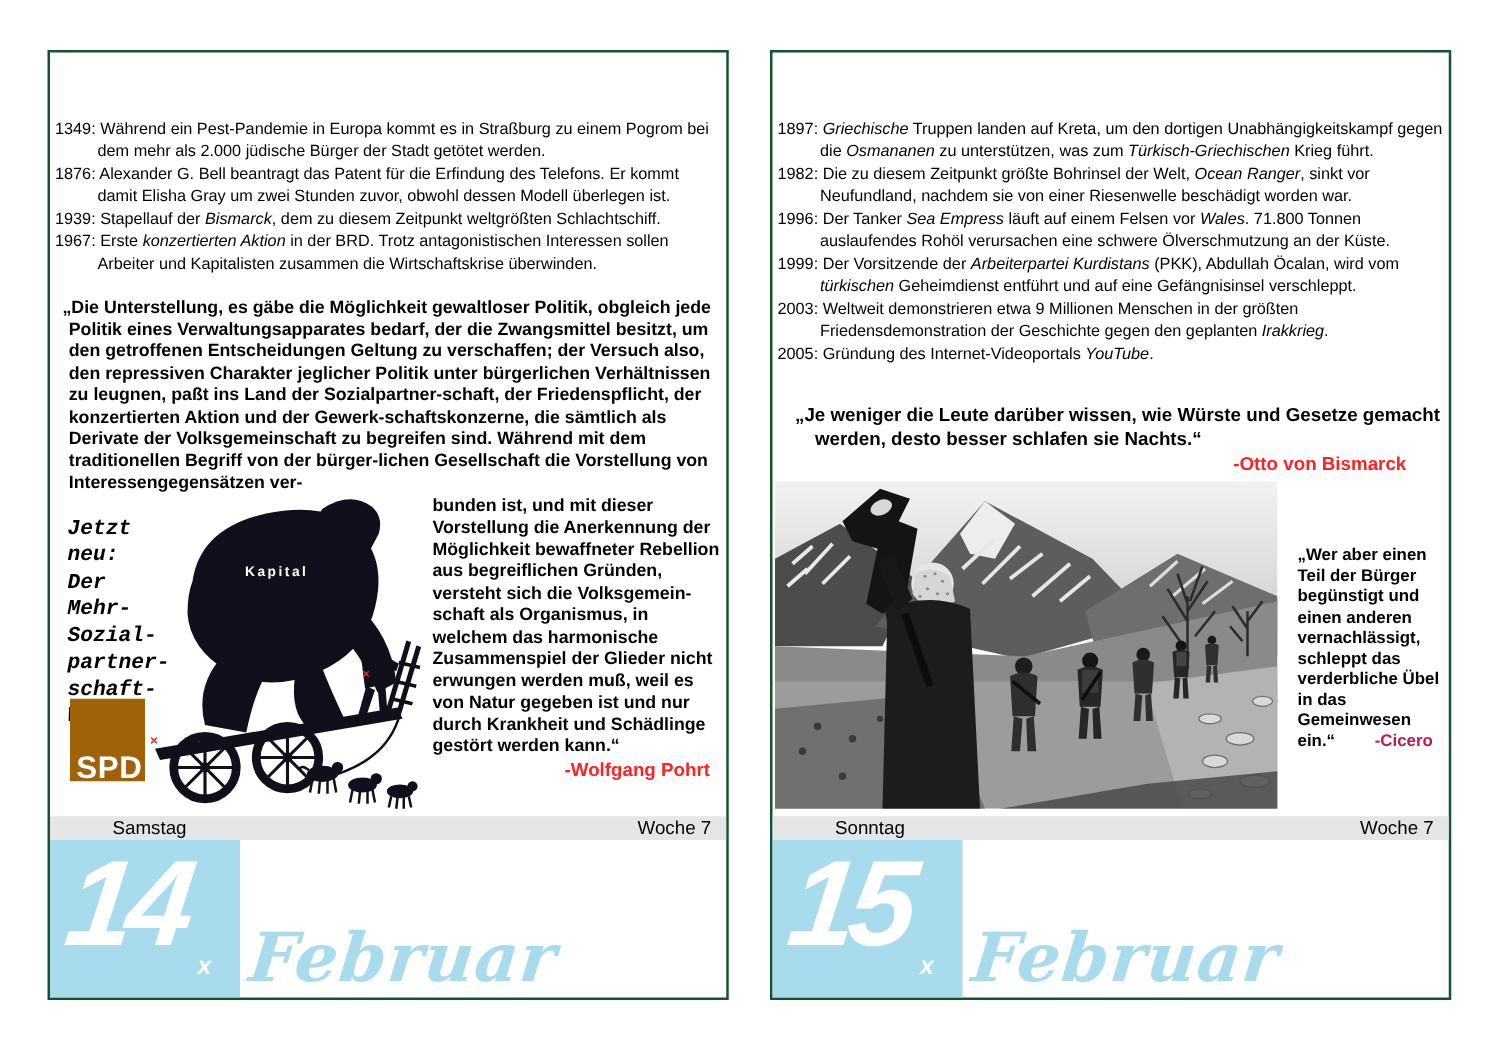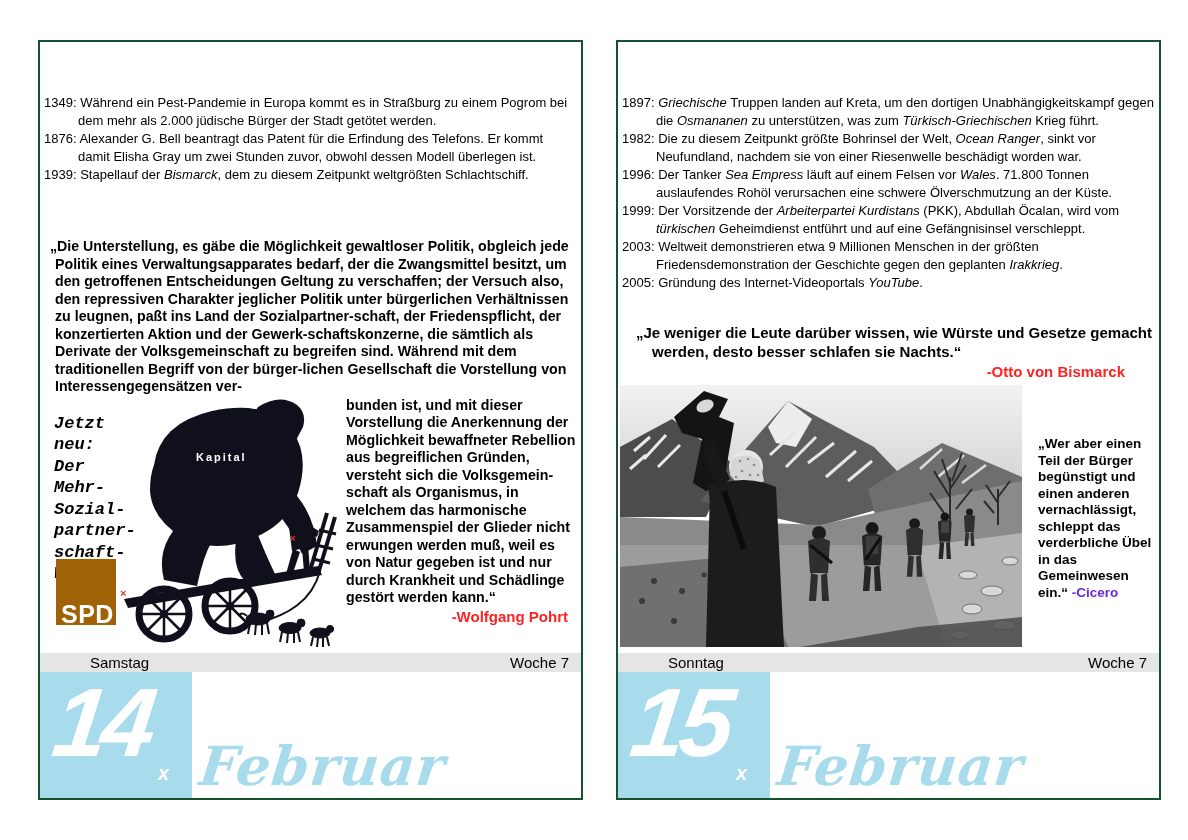--- a/index.html
+++ b/index.html
@@ -34,21 +34,21 @@
   
   .quoteR{position:absolute;top:281px;left:12px;right:6px;font-weight:bold;
           font-size:15px;line-height:19px;}
   .quoteR .qtext{display:block;padding-left:22px;text-indent:-16px;}
   .quoteR .q-attr{padding-right:28px;}
 
   
   .photo-svg{position:absolute;left:2px;top:343px;width:402px;height:262px;display:block;}
   .side-quote{position:absolute;left:420px;top:394px;width:119px;font-weight:bold;
               font-size:13.5px;line-height:16.5px;}
-  .side-attr{color:#6d28d9;}
+  .side-attr{color:#be185d;margin-left:28px;}
 
   
   .daybar{position:absolute;left:0;right:0;top:611px;height:19px;background:#e5e5e5;
           font-size:15px;}
   .day-label{position:absolute;left:50px;top:1px;}
   .week-label{position:absolute;right:12px;top:1px;}
   .datebox{position:absolute;left:0;top:630px;width:152px;height:126px;background:#a8dbec;}
   .day-number{position:absolute;left:14px;top:0px;color:#fff;font-weight:bold;font-style:italic;
               font-size:97px;line-height:1.05;letter-spacing:-6px;transform:skewX(-7deg);}
   .day-suffix{position:absolute;left:118px;top:90px;color:#fff;font-weight:bold;font-size:20px;
@@ -59,20 +59,21 @@
 </style>
 </head>
 <body>
 
 <div class="page" id="page1">
 
   <div class="events">
       <div class="event"><span class="yr">1349: </span><span>Während ein Pest-Pandemie in Europa kommt es in Straßburg zu einem Pogrom bei dem mehr als 2.000 jüdische Bürger der Stadt getötet werden.</span></div>
       <div class="event"><span class="yr">1876: </span><span>Alexander G. Bell beantragt das Patent für die Erfindung des Telefons. Er kommt damit Elisha Gray um zwei Stunden zuvor, obwohl dessen Modell überlegen ist.</span></div>
       <div class="event"><span class="yr">1939: </span><span>Stapellauf der </span><span class="it">Bismarck</span><span>, dem zu diesem Zeitpunkt weltgrößten Schlachtschiff.</span></div>
+      <div class="event"><span class="yr">1967: </span><span>Erste </span><span class="it">konzertierten Aktion</span><span> in der BRD. Trotz antagonistischen Interessen sollen Arbeiter und Kapitalisten zusammen die Wirtschaftskrise überwinden.</span></div>
     </div>
 
   <div class="quoteL">
     <div class="qp1">„Die Unterstellung, es gäbe die Möglichkeit gewaltloser Politik, obgleich jede Politik eines Verwaltungsapparates bedarf, der die Zwangsmittel besitzt, um den getroffenen Entscheidungen Geltung zu verschaffen; der Versuch also, den repressiven Charakter jeglicher Politik unter bürgerlichen Verhältnissen zu leugnen, paßt ins Land der Sozialpartner-schaft, der Friedenspflicht, der konzertierten Aktion und der Gewerk-schaftskonzerne, die sämtlich als Derivate der Volksgemeinschaft zu begreifen sind. Während mit dem traditionellen Begriff von der bürger-lichen Gesellschaft die Vorstellung von Interessengegensätzen ver-</div>
     <div class="q2">
       <div class="cartoon">
         <div class="cartoon-caption">
             <div>Jetzt</div>
             <div>neu:</div>
             <div>Der</div>

